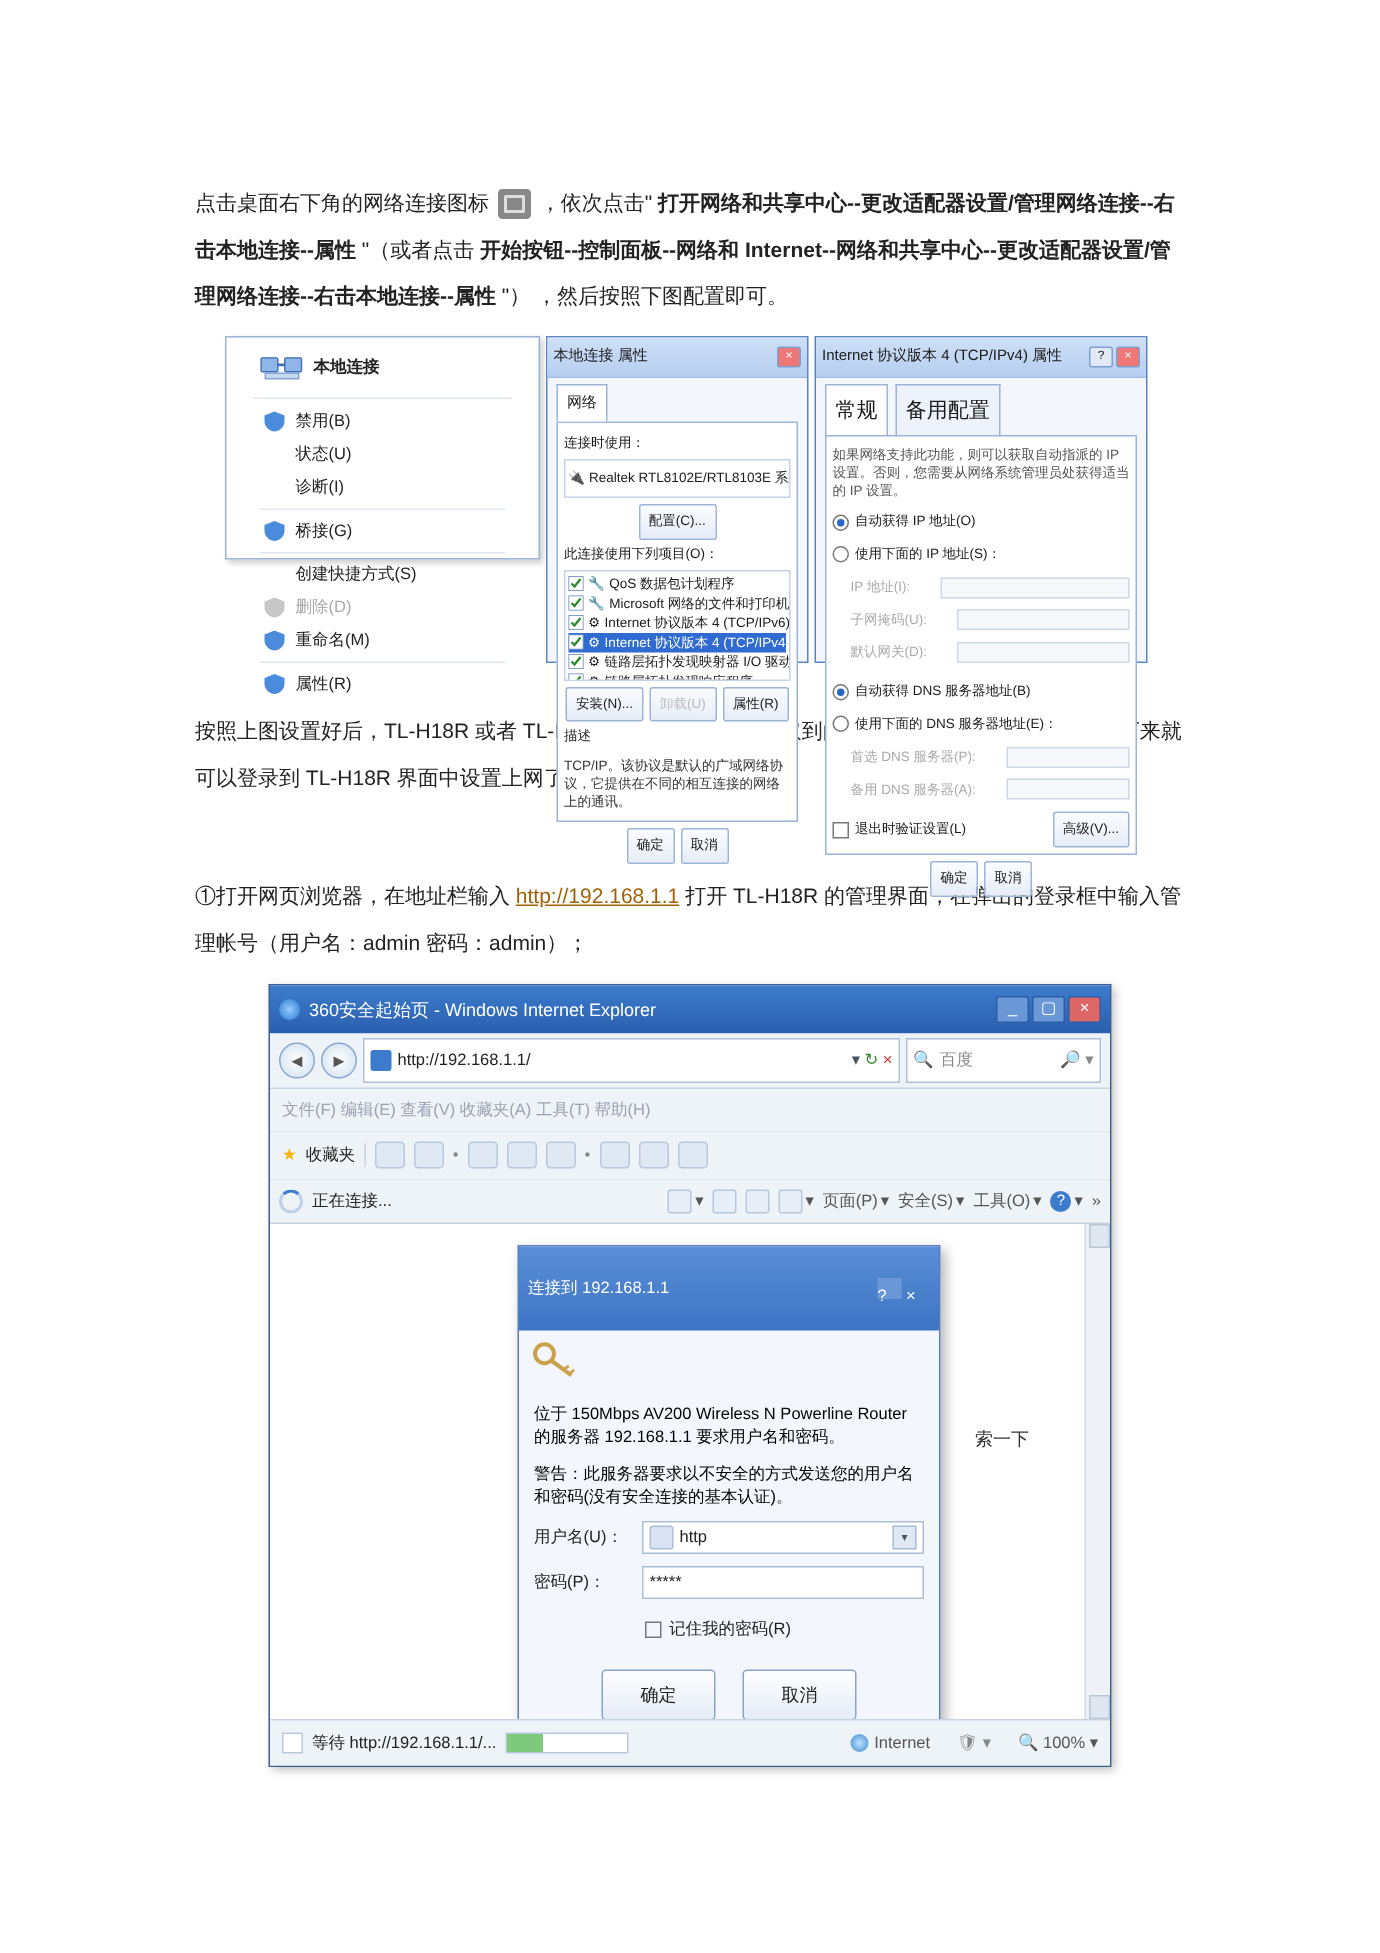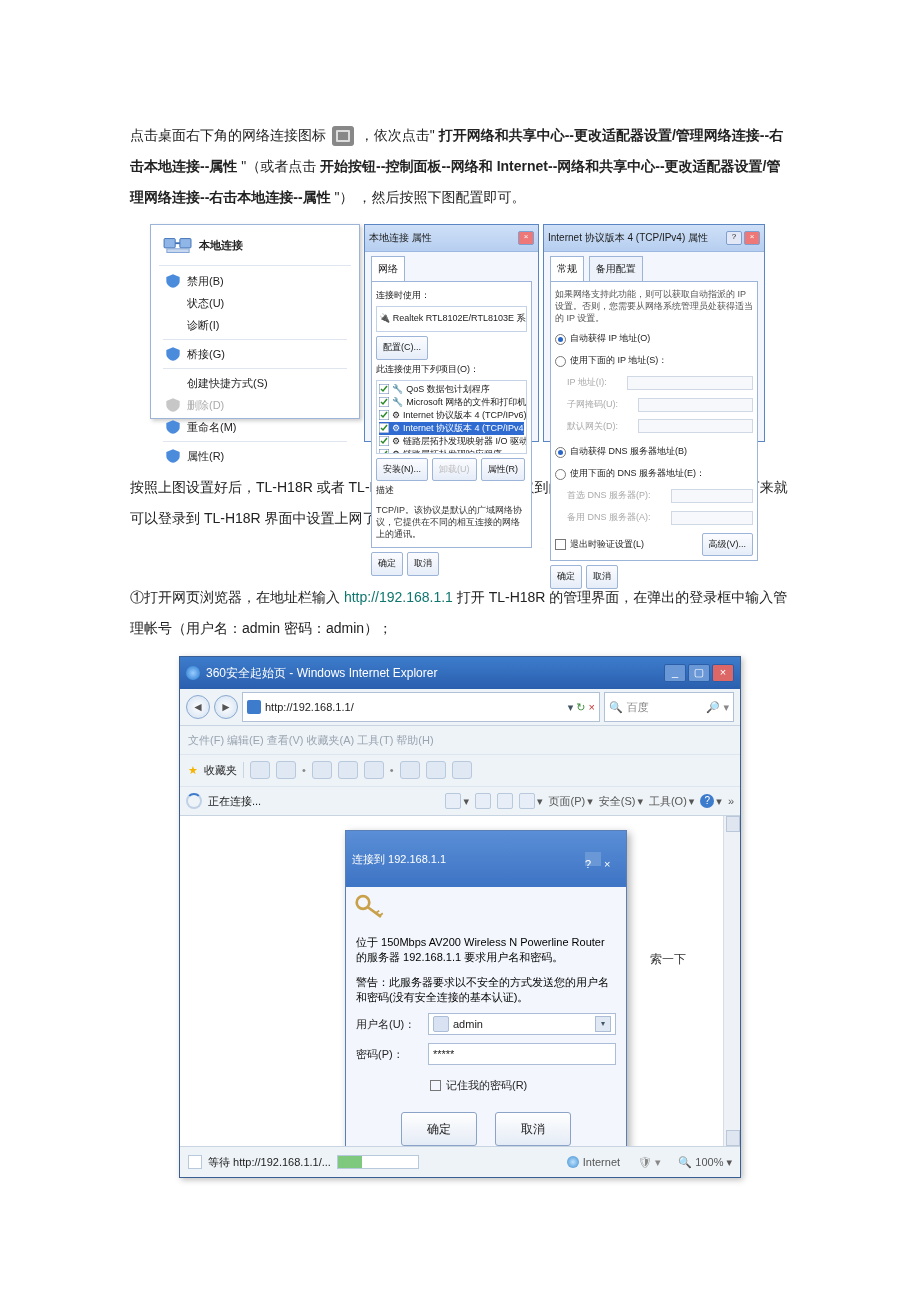--- a/index.html
+++ b/index.html
@@ -11,21 +11,21 @@
   }
   .page {
     width: 920px;
     margin: 0 auto;
     padding: 120px 130px 80px 130px;
     box-sizing: border-box;
     line-height: 2.2;
   }
   .para { margin-bottom: 8px; }
   .bold { font-weight: 700; }
-  a.link { color: #0f766e; }
+  a.link { color: #a16207; text-decoration: underline; }
   .inline-icon {
     display: inline-block;
     width: 22px; height: 20px;
     background: #888;
     border-radius: 3px;
     vertical-align: middle;
     position: relative;
     margin: 0 2px;
   }
   .inline-icon::after {
@@ -69,25 +69,25 @@
     border-radius: 2px;
     font-size: 8px;
     line-height: 10px;
     text-align: center;
   }
   .win .titlebar .tb-btn.close { background: #e77; color:#fff; }
 
   
   .ctx {
     width: 210px;
-    height: 195px;
+    height: 149px;
     background: #fff;
     border: 1px solid #9cb4d8;
     box-shadow: 2px 2px 4px rgba(0,0,0,.2);
-    padding: 6px 8px;
+    padding: 6px 18px;
     font-size: 11px;
     box-sizing: border-box;
   }
   .ctx-head {
     display: flex;
     align-items: flex-start;
     padding: 2px 4px 6px 4px;
     border-bottom: 1px solid #e0e6f0;
     margin-bottom: 4px;
   }
@@ -117,27 +117,27 @@
   .propwin .listbox .row { display:flex; align-items:center; gap:3px; white-space:nowrap; }
   .propwin .listbox .row.sel { background:#2f6bd0; color:#fff; }
   .tinybtn {
     display:inline-block;
     border:1px solid #9cb4d8;
     background:linear-gradient(#fbfcff,#e6edf8);
     font-size:9px;
     padding:1px 6px;
     border-radius:2px;
   }
-  .btnrow { text-align:right; padding-top:4px; display:flex; gap:4px; justify-content:flex-start; flex-wrap:wrap; }
+  .btnrow { text-align:right; padding-top:4px; display:flex; gap:4px; justify-content:center; flex-wrap:wrap; }
   .desc { font-size:9px; color:#333; padding:3px 0; line-height:12px; }
 
   
   .tcpwin { width: 222px; height: 218px; }
   .tcpwin .body { padding:4px 6px; }
-  .tcpwin .tab2 { display:inline-block; padding:1px 6px; border:1px solid #9cb4d8; border-bottom:none; background:#fff; font-size:10px; margin-right:2px; }
+  .tcpwin .tab2 { display:inline-block; padding:1px 6px; border:1px solid #9cb4d8; border-bottom:none; background:#fff; font-size:14px; margin-right:2px; }
   .tcpwin .note { font-size:9px; color:#555; line-height:12px; padding:2px 0 4px 0; }
   .radio-line { display:flex; align-items:center; gap:4px; font-size:9px; padding:1px 0; }
   .radio { width:9px; height:9px; border:1px solid #777; border-radius:50%; display:inline-block; position:relative; }
   .radio.checked::after { content:""; position:absolute; left:2px; top:2px; width:5px; height:5px; background:#2a66c8; border-radius:50%; }
   .field-line { display:flex; align-items:center; gap:20px; font-size:9px; padding:1px 0 1px 12px; color:#aaa; }
   .field-line .tf { flex:1; height:12px; border:1px solid #d0d7e5; background:#f6f8fc; }
   .cbx { width:9px; height:9px; border:1px solid #777; display:inline-block; }
 
   
   .ie-shot {
@@ -703,21 +703,21 @@
               <path d="M15 15 L30 26" stroke="#c9a14a" stroke-width="3"></path>
               <path d="M24 22 l4 -3 M28 25 l4 -3" stroke="#c9a14a" stroke-width="2"></path>
             </svg>
         </div>
         <div class="dmsg">位于 150Mbps AV200 Wireless N Powerline Router 的服务器 192.168.1.1 要求用户名和密码。</div>
         <div class="dmsg warn">警告：此服务器要求以不安全的方式发送您的用户名和密码(没有安全连接的基本认证)。</div>
         <div class="formrow">
           <span class="lbl">用户名(U)：</span>
           <span class="inp">
             <span style="width:14px;height:14px;background:#d8e2f2;border:1px solid #abbdd7;border-radius:2px;display:inline-block"></span>
-            <span>admin</span>
+            <span>http</span>
             <span class="dd" style="margin-left:auto">▾</span>
           </span>
         </div>
         <div class="formrow">
           <span class="lbl">密码(P)：</span>
           <span class="inp">
             <span>*****</span>
           </span>
         </div>
         <div class="chkrow">

